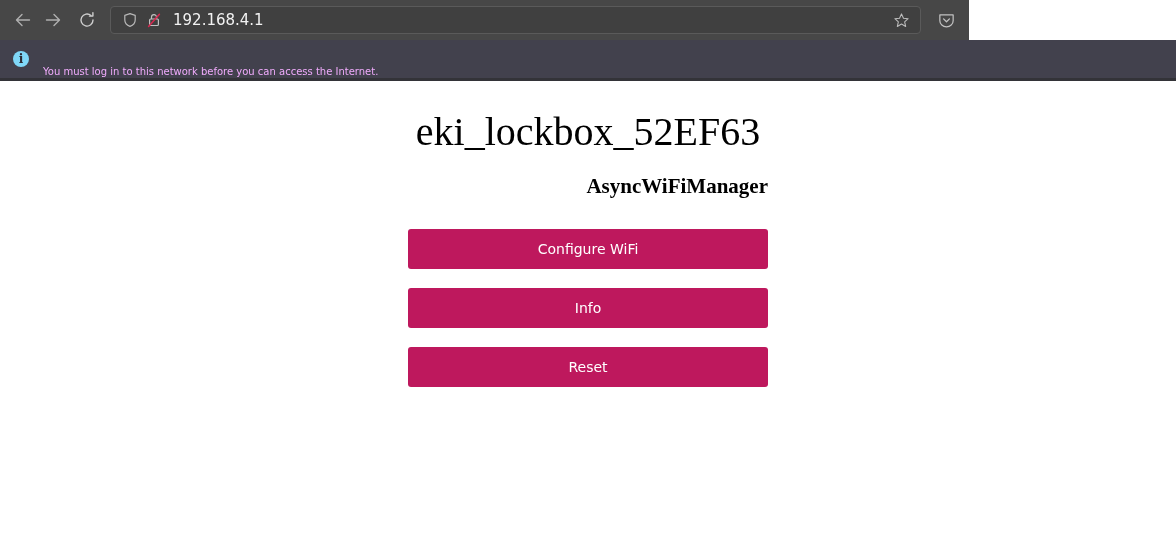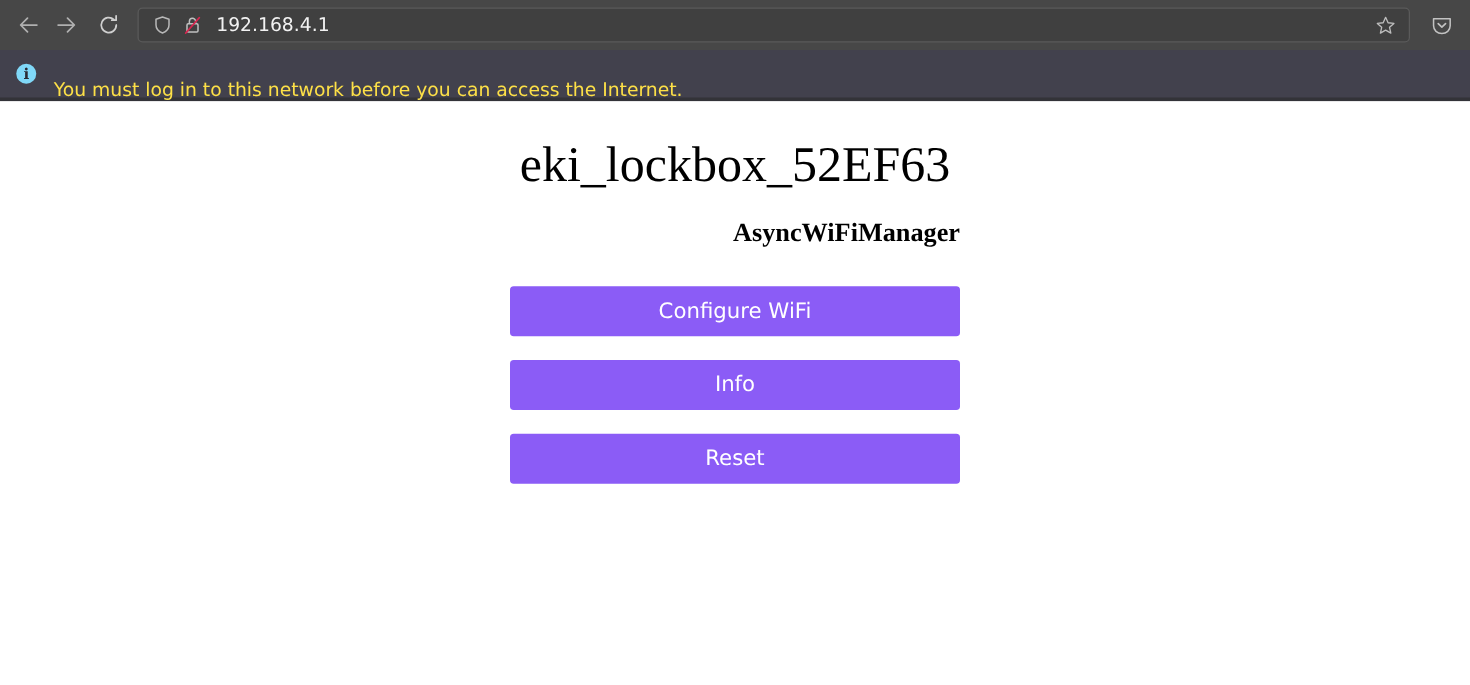--- a/index.html
+++ b/index.html
@@ -9,21 +9,21 @@
   body {
     width: 1176px;
     height: 548px;
     background: #ffffff;
     font-family: "Liberation Sans", sans-serif;
     overflow: hidden;
   }
 
   
   #browser-chrome {
-    width: 1176px;
+    width: 969px;
     height: 40px;
     background: #474747;
     display: flex;
     align-items: center;
     box-sizing: border-box;
     padding: 0 8px;
   }
 
   .nav-btn {
     width: 30px;
@@ -106,22 +106,22 @@
     font-size: 12px;
     font-weight: bold;
     display: flex;
     align-items: center;
     justify-content: center;
     flex: 0 0 auto;
     font-family: "DejaVu Serif", serif;
     line-height: 1;
   }
   #notification-text {
-    color: #fde047;
-    font-size: 15px;
+    color: #f0abfc;
+    font-size: 10px;
     margin-left: 14px;
     font-family: "DejaVu Sans", sans-serif;
     white-space: nowrap;
     margin-top: 25px;
   }
 
   
   #page {
     width: 1176px;
     height: 464px;
@@ -156,25 +156,25 @@
   }
   #button-list {
     margin-top: 31px;
   }
   .action-button {
     display: block;
     width: 360px;
     height: 40px;
     line-height: 40px;
     margin: 0 0 19px 0;
-    background: #8b5cf6;
+    background: #be185d;
     color: #ffffff;
     border: none;
     border-radius: 3px;
-    font-size: 17px;
+    font-size: 14px;
     font-family: "DejaVu Sans", sans-serif;
     text-align: center;
     cursor: pointer;
     padding: 0;
     box-sizing: border-box;
   }
 </style>
 </head>
 <body>
 

